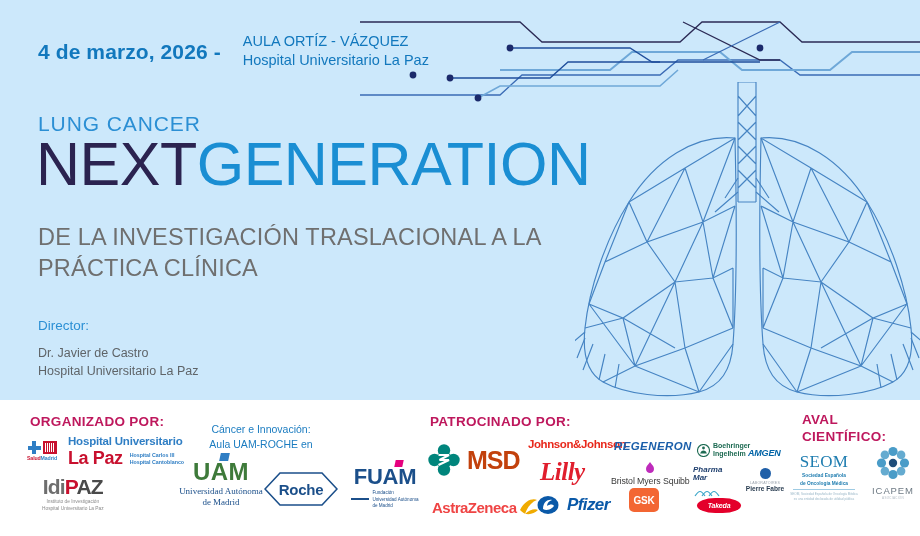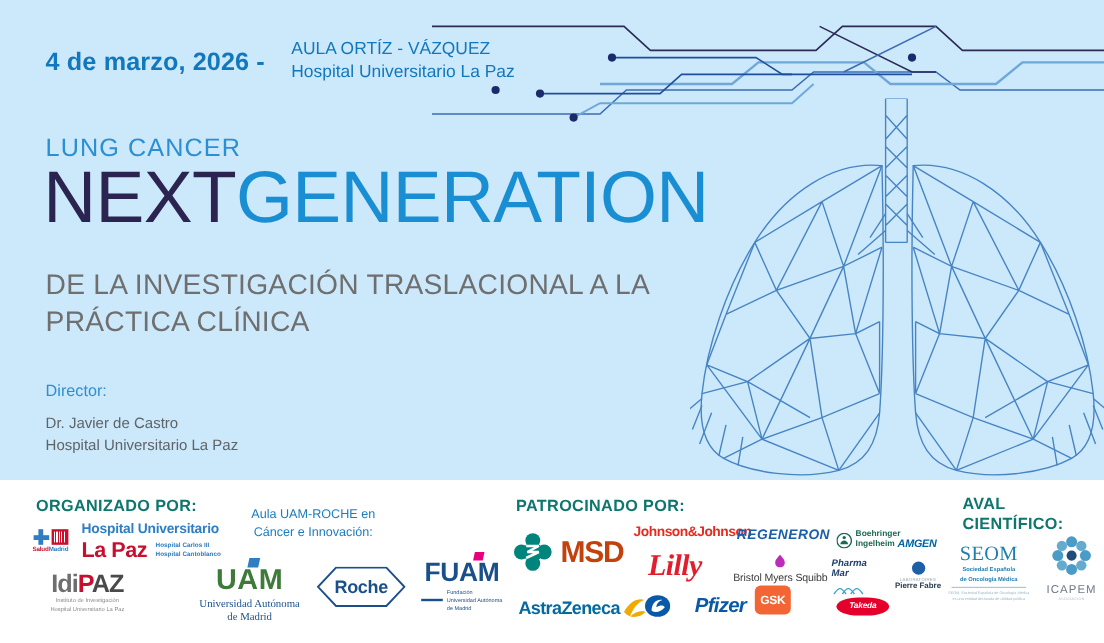--- a/index.html
+++ b/index.html
@@ -51,21 +51,21 @@
     color: #2b8fd4; font-size: 13.5px;
   }
   .director-name {
     position: absolute; left: 38px; top: 345px;
     color: #5f6468; font-size: 12.5px; line-height: 1.42;
   }
 
   
   .footer { position: absolute; left: 0; top: 400px; width: 920px; height: 136px; background: #fff; }
   .col-head {
-    color: #0f766e; font-weight: bold; font-size: 13.5px; letter-spacing: .3px; line-height: 1.25;
+    color: #be185d; font-weight: bold; font-size: 13.5px; letter-spacing: .3px; line-height: 1.25;
   }
 
   
   .org { position: absolute; left: 30px; top: 14px; width: 175px; }
   .lapaz-logo { position: absolute; left: 22px; top: 36px; display: flex; align-items: center; gap: 6px; }
   .saludmadrid { width: 40px; text-align: center; }
   .sm-icons { display: flex; gap: 2px; align-items: center; justify-content: center; }
   .sm-cross {
     width: 13px; height: 13px; position: relative;
   }
@@ -90,21 +90,21 @@
   .idipaz { position: absolute; left: 42px; top: 76px; text-align: center; }
   .idipaz .word { font-size: 21px; font-weight: bold; letter-spacing: -.8px; line-height: 1; }
   .idipaz .word .idi { color: #6e6e6e; }
   .idipaz .word .dot { color: #c8102e; }
   .idipaz .word .paz { color: #4a4a4a; }
   .idipaz .sub { font-size: 4.8px; color: #8a8a8a; line-height: 1.45; margin-top: 2px; }
 
   
   .aula { position: absolute; left: 196px; top: 22px; width: 130px; text-align: center;
           color: #1b7cc0; font-size: 10.5px; line-height: 1.45; }
-  .uam { position: absolute; left: 152px; top: 60px; width: 112px; text-align: center; margin-top: 12px; }
+  .uam { position: absolute; left: 165px; top: 60px; width: 112px; text-align: center; }
   .uam .mark { font-size: 24px; font-weight: bold; color: #3e7a3a; letter-spacing: .5px; line-height: 1; position: relative; display: inline-block; }
   .uam .flag { position: absolute; right: 20px; top: -7px; width: 9px; height: 8px; background: #2f7ec4; transform: skewX(-12deg); }
   .uam .sub { color: #1b4f8a; font-size: 9px; font-family: "Liberation Serif", serif; line-height: 1.2; margin-top: 2px; }
 
   .roche { position: absolute; left: 264px; top: 72px; width: 74px; height: 34px; }
   .roche .hex { position: absolute; inset: 0; }
   .roche .txt { position: absolute; inset: 0; display: flex; align-items: center; justify-content: center;
                 font-size: 15px; font-weight: bold; color: #1b4f8a; letter-spacing: -.3px; }
 
   .fuam { position: absolute; left: 348px; top: 66px; width: 74px; text-align: center; }
@@ -112,26 +112,26 @@
   .fuam .flag { position: absolute; right: 13px; top: -6px; width: 8px; height: 7px; background: #e6007e; transform: skewX(-12deg); }
   .fuam .sub { color: #1b4f8a; font-size: 4.6px; line-height: 1.45; margin-top: 2px; }
   .fuam .bar { width: 18px; height: 2px; background: #1b4f8a; display: inline-block; vertical-align: middle; }
 
   
   .pat { position: absolute; left: 430px; top: 14px; }
   .msd { position: absolute; left: 428px; top: 44px; display: flex; align-items: center; gap: 7px; }
   .msd .mark { width: 32px; height: 32px; position: relative; }
   .msd .word { font-size: 25px; font-weight: bold; color: #c2410c; letter-spacing: -1px; }
   .astra { position: absolute; left: 432px; top: 96px; display: flex; align-items: center; }
-  .astra .word { font-size: 15px; font-weight: 600; color: #0369a1; letter-spacing: -.5px; }
+  .astra .word { font-size: 15px; font-weight: 600; color: #ef4444; letter-spacing: -.5px; }
   .jnj { position: absolute; left: 528px; top: 38px; font-size: 11.5px; font-weight: bold;
          color: #e8291c; letter-spacing: -.4px; }
   .lilly { position: absolute; left: 540px; top: 58px; font-size: 25px; color: #e01e2d;
            font-family: "Liberation Serif", serif; font-style: italic; font-weight: bold; letter-spacing: -.5px; text-align: right; }
-  .pfizer { position: absolute; left: 537px; top: 95px; display: flex; align-items: center; gap: 20px; }
+  .pfizer { position: absolute; left: 537px; top: 95px; display: flex; align-items: center; gap: 8px; }
   .pfizer .word { font-size: 17px; font-style: italic; font-weight: bold; color: #0a59a8; letter-spacing: -.6px; }
   .regeneron { position: absolute; left: 614px; top: 40px; font-size: 11.5px; font-weight: bold;
                font-style: italic; color: #1b5faa; letter-spacing: .4px; }
   .bms { position: absolute; left: 611px; top: 62px; display: flex; align-items: center; gap: 3px; flex-direction: column; }
   .bms .word { font-size: 8.8px; color: #3a3a3a; letter-spacing: -.1px; }
   .gsk { position: absolute; left: 629px; top: 88px; width: 30px; height: 24px; background: #f36633;
          border-radius: 5px; color: #fff; font-size: 10px; font-weight: bold; display: flex;
          align-items: center; justify-content: center; letter-spacing: -.3px; }
 
   .boehr { position: absolute; left: 697px; top: 42px; display: flex; align-items: center; gap: 3px; }
@@ -276,22 +276,22 @@
 
     <div class="idipaz">
       <div class="word"><span class="idi">Idi</span><span class="dot">P</span><span class="paz">AZ</span></div>
       <div class="sub">
         <div>Instituto de Investigación</div>
         <div>Hospital Universitario La Paz</div>
       </div>
     </div>
 
     <div class="aula">
+      <div>Cáncer e Innovación:</div>
       <div>Aula UAM-ROCHE en</div>
-      <div>Cáncer e Innovación:</div>
     </div>
 
     <div class="uam">
       <div class="mark">
         <span class="flag"></span><span>UAM</span>
       </div>
       <div class="sub">
         <div>Universidad Autónoma</div>
         <div>de Madrid</div>
       </div>

